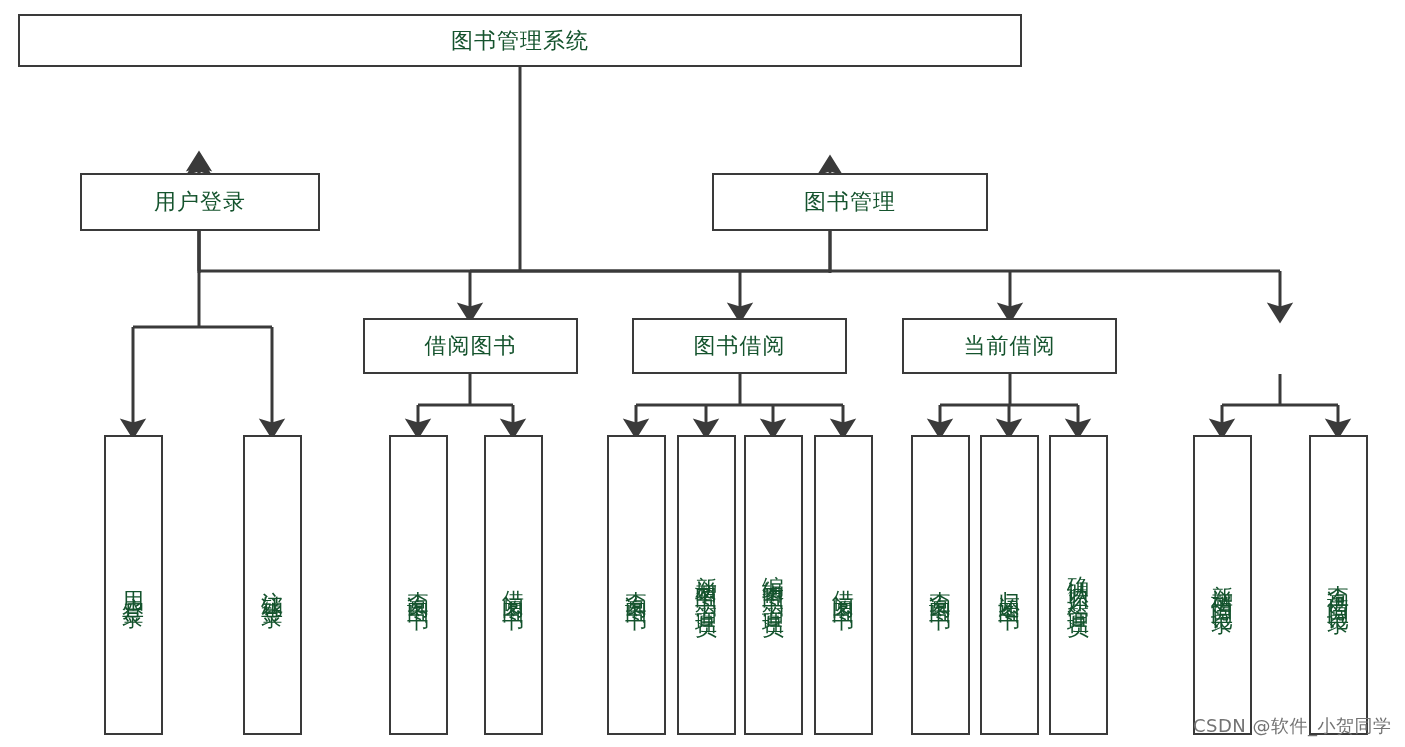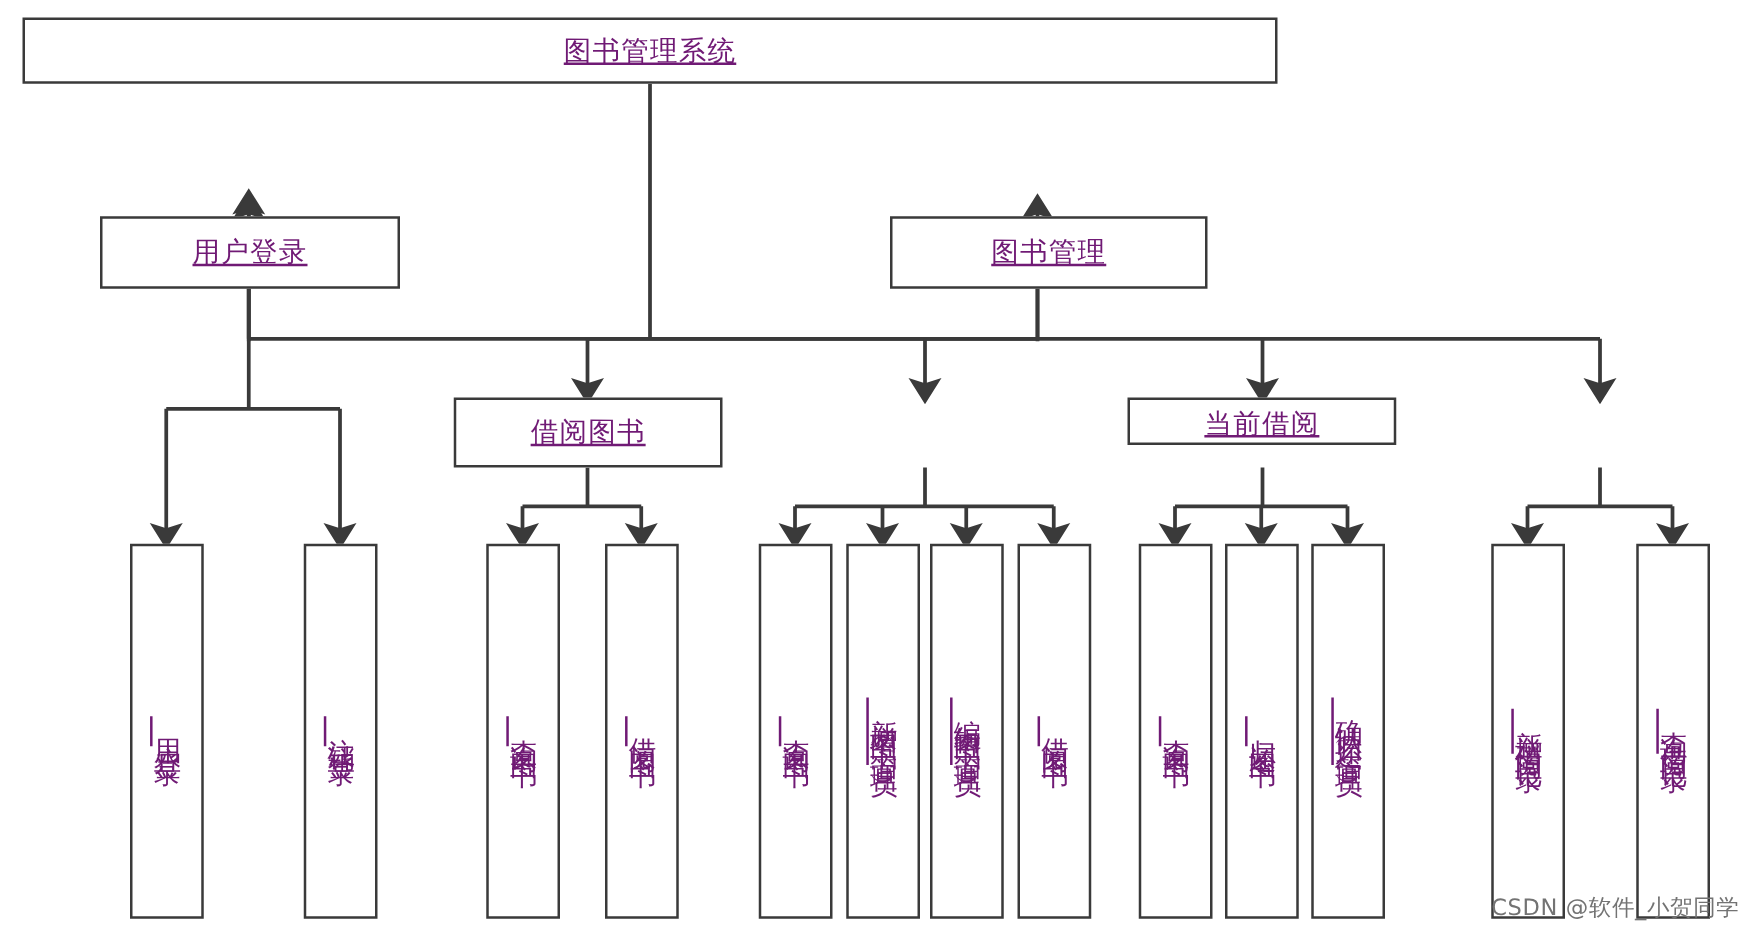--- a/index.html
+++ b/index.html
@@ -1,20 +1,20 @@
 <!DOCTYPE html>
 <html><head>
 <meta charset="utf-8">
 <style>
   html,body{margin:0;padding:0;background:#ffffff;}
   body{font-family:"DejaVu Sans","Liberation Sans",sans-serif;}
   #stage{position:relative;width:1405px;height:747px;background:#ffffff;overflow:hidden;}
   svg#wires{position:absolute;left:0;top:0;width:1405px;height:747px;}
   .node{position:absolute;box-sizing:border-box;background:#ffffff;border:2px solid #3a3a3a;
-        display:flex;align-items:center;justify-content:center;color:#701a75;text-decoration:underline;}
+        display:flex;align-items:center;justify-content:center;color:#14532d;}
   .node.h{font-size:22px;letter-spacing:1px;}
   .node.v{font-size:22px;}
   .vtext{writing-mode:vertical-rl;text-orientation:upright;letter-spacing:6px;
          line-height:1.05;white-space:nowrap;}
   #watermark{position:absolute;left:1193px;top:714px;font-size:18px;color:#737373;
              white-space:nowrap;letter-spacing:0.5px;}
 </style>
 </head>
 <body>
 
@@ -104,28 +104,31 @@
     </g>
   </svg>
 
   <div class="node h" style="left:18px;top:14px;width:1004px;height:53px;">
     <span>图书管理系统</span>
   </div>
 
   <div class="node h" style="left:80px;top:173px;width:240px;height:58px;">
     <span>用户登录</span>
   </div>
-  <div class="node h" style="left:712px;top:173px;width:254px;height:58px;">
+  <div class="node h" style="left:712px;top:173px;width:276px;height:58px;">
     <span>图书管理</span>
   </div>
 
   <div class="node h" style="left:363px;top:318px;width:215px;height:56px;">
     <span>借阅图书</span>
   </div>
-  <div class="node h" style="left:902px;top:318px;width:215px;height:38px;align-items:flex-end;">
+  <div class="node h" style="left:632px;top:318px;width:215px;height:56px;">
+    <span>图书借阅</span>
+  </div>
+  <div class="node h" style="left:902px;top:318px;width:215px;height:56px;">
     <span>当前借阅</span>
   </div>
 
   <div class="node v" style="left:104px;top:435px;width:59px;height:300px;">
     <span class="vtext">用户登录</span>
   </div>
   <div class="node v" style="left:243px;top:435px;width:59px;height:300px;">
     <span class="vtext">注销登录</span>
   </div>
 

